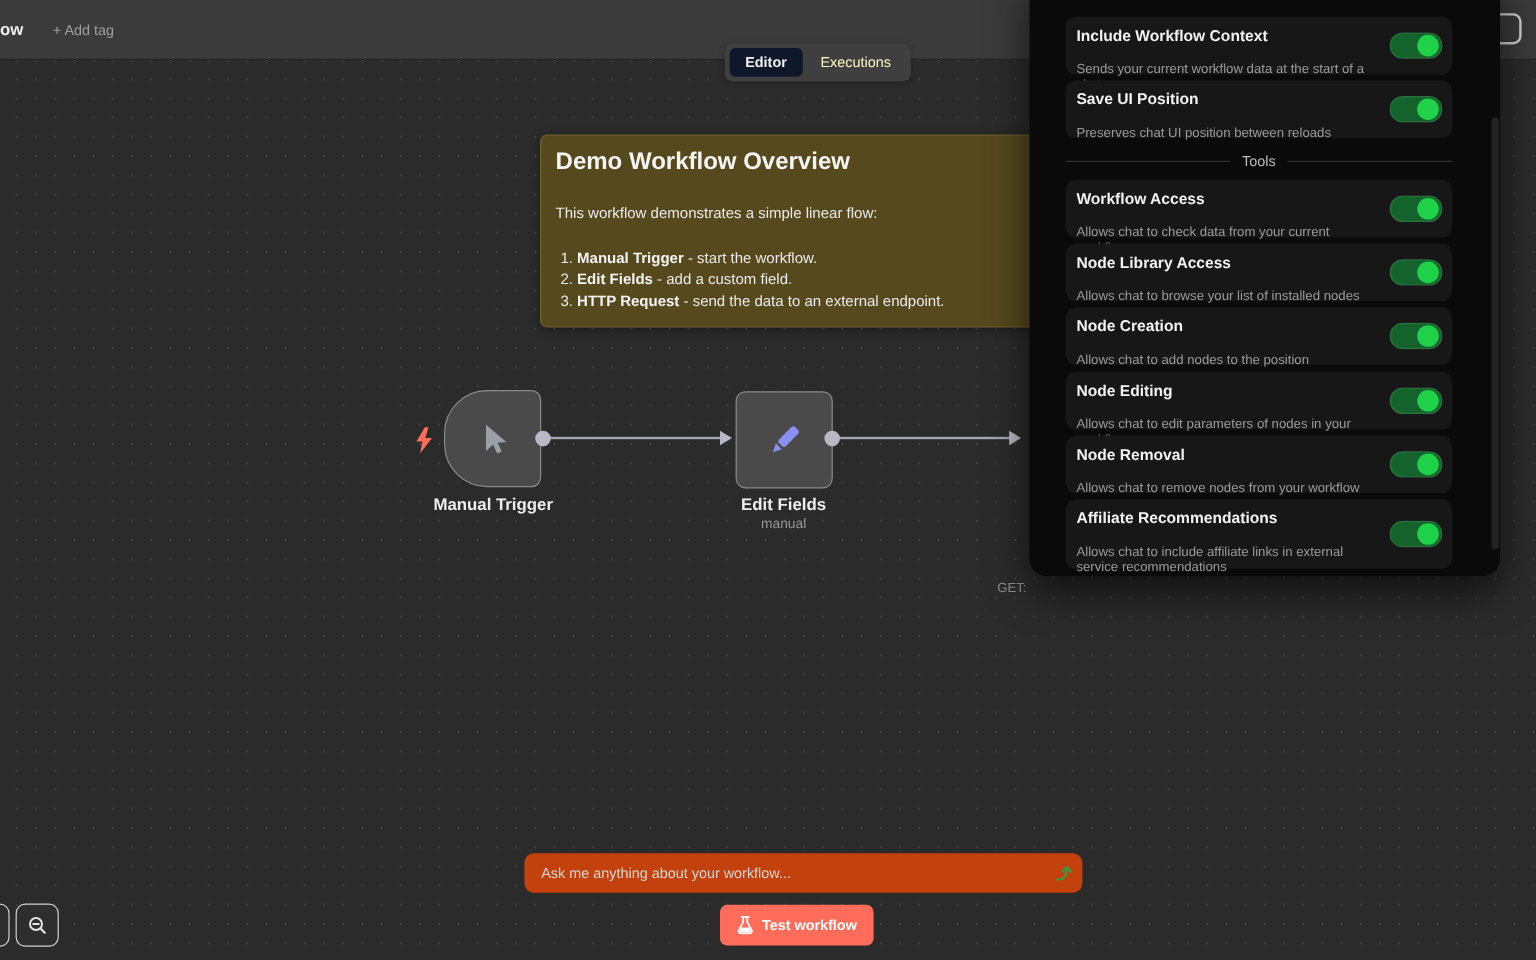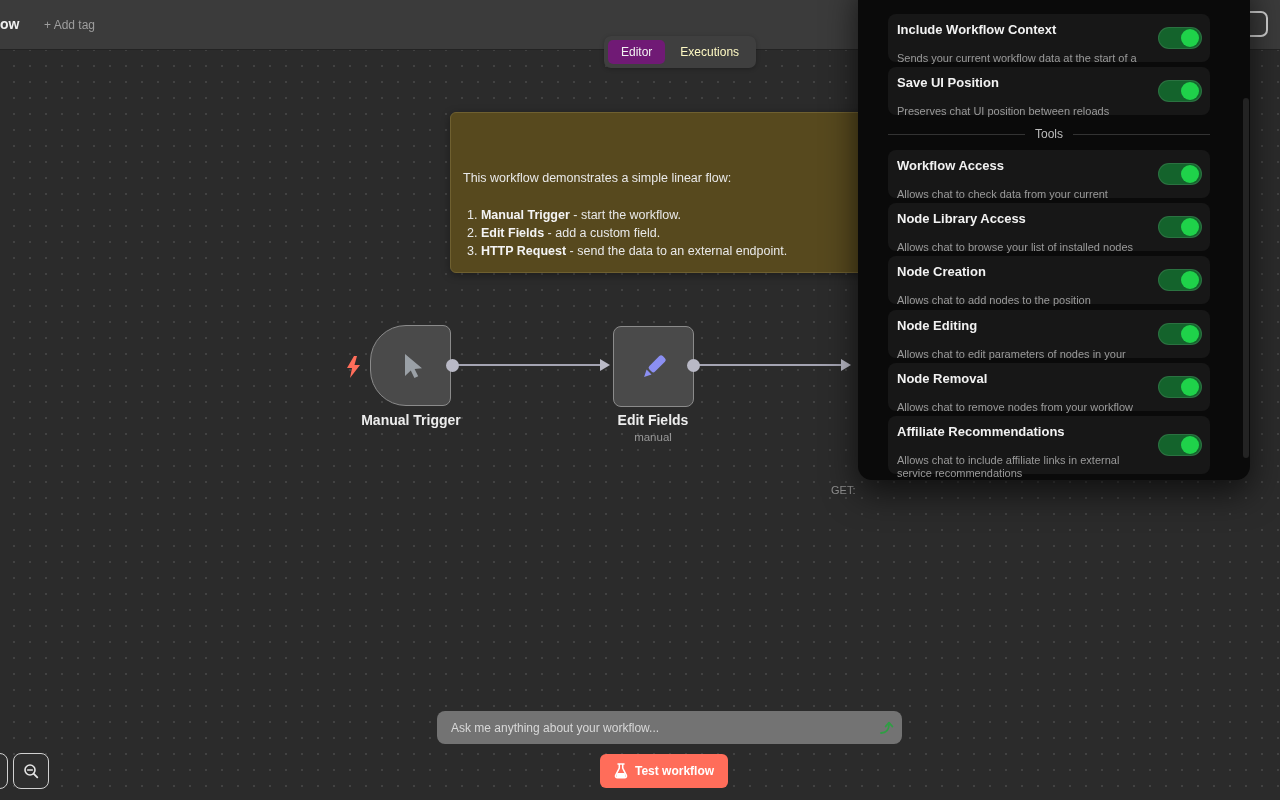--- a/index.html
+++ b/index.html
@@ -29,21 +29,21 @@
     position:absolute; left:1242px; top:11px; width:26px; height:26px;
     border:2px solid #d2d2d2; border-radius:7px; background:transparent; z-index:5;
   }
   
   .tabgroup {
     position:absolute; left:604px; top:36px; z-index:6;
     background:#3f3f3f; border-radius:7px; padding:4px; display:flex; gap:2px;
     box-shadow:0 1px 4px rgba(0,0,0,.25);
   }
   .tab { font-size:12px; padding:5px 13px; border-radius:5px; color:#fef9c3; cursor:pointer; }
-  .tab.active { background:#701a75; color:#f2f2f2; font-weight:normal; }
+  .tab.active { background:#0f172a; color:#f2f2f2; font-weight:bold; }
   
   .sticky {
     position:absolute; left:450px; top:112px; width:418px; height:161px; z-index:2;
     background:#57491e; border:1px solid #6f6030; border-radius:6px;
     box-shadow:0 2px 8px rgba(0,0,0,.35);
   }
   .sticky h1 { position:absolute; left:12px; top:11px; font-size:20px; font-weight:bold; color:#f5f5f5; }
   .sticky .intro { position:absolute; left:12px; top:58px; font-size:12.5px; color:#e9e9e9; }
   .sticky ol { position:absolute; left:16px; top:93px; list-style:none; font-size:12.5px; color:#e9e9e9; line-height:18px; }
   .sticky ol b { color:#f4f4f4; }
@@ -96,21 +96,21 @@
   }
   .tools-divider .line { flex:1; height:1px; background:#333; }
   .tools-divider .lbl { font-size:12px; color:#bdbdbd; }
   .panel-scrollbar {
     position:absolute; left:385px; top:120px; width:6px; height:360px;
     background:#232323; border-radius:3px;
   }
   
   .chatbar {
     position:absolute; left:437px; top:711px; width:465px; height:33px; z-index:10;
-    background:#737373; border-radius:8px; display:flex; align-items:center;
+    background:#c2410c; border-radius:8px; display:flex; align-items:center;
   }
   .chatbar input {
     flex:1; background:transparent; border:none; outline:none;
     color:#e2e2e2; font-size:12px; padding:0 14px;
     font-family:"Liberation Sans", sans-serif;
   }
   .chatbar input::placeholder { color:#d8d8d8; }
   .send-btn { width:32px; height:33px; display:flex; align-items:center; justify-content:center; cursor:pointer; }
   .test-btn {
     position:absolute; left:600px; top:754px; width:128px; height:34px; z-index:10;
@@ -135,20 +135,21 @@
   <span class="add-tag">+ Add tag</span>
 </div>
 <div class="hdr-partial-btn"></div>
 
 <div class="tabgroup">
   <div class="tab active">Editor</div>
   <div class="tab">Executions</div>
 </div>
 
 <div class="sticky">
+  <h1>Demo Workflow Overview</h1>
   <div class="intro">This workflow demonstrates a simple linear flow:</div>
   <ol>
     <li><span>1.</span> <b>Manual Trigger</b><span> - start the workflow.</span></li>
     <li><span>2.</span> <b>Edit Fields</b><span> - add a custom field.</span></li>
     <li><span>3.</span> <b>HTTP Request</b><span> - send the data to an external endpoint.</span></li>
   </ol>
 </div>
 
 <div class="conn-line" style="left:452px; top:364px; width:150px;"></div>
 <div class="conn-arrow" style="left:600px; top:359px;"></div>

